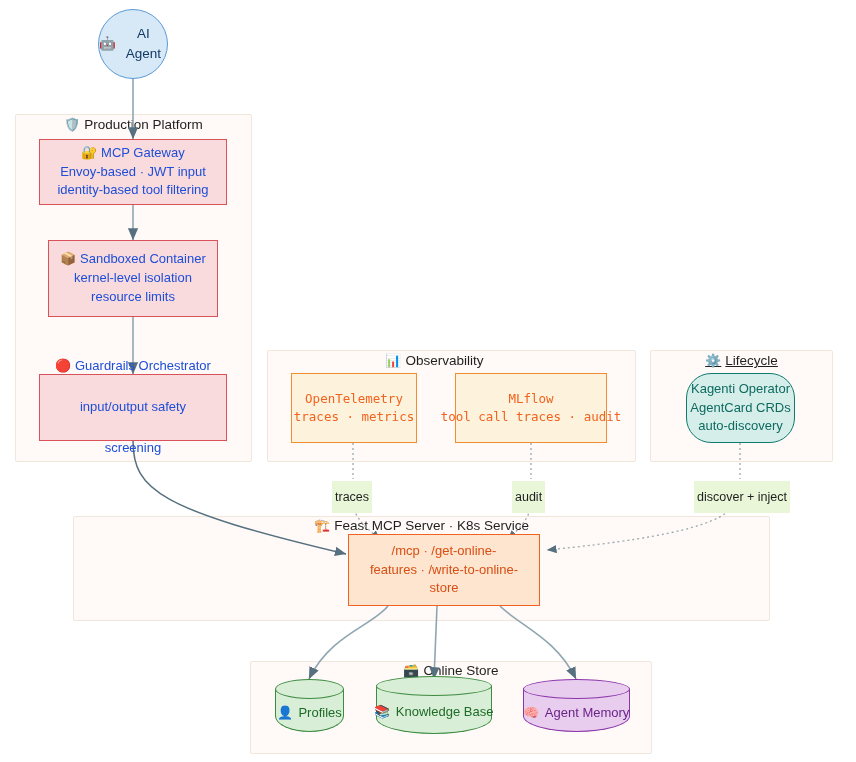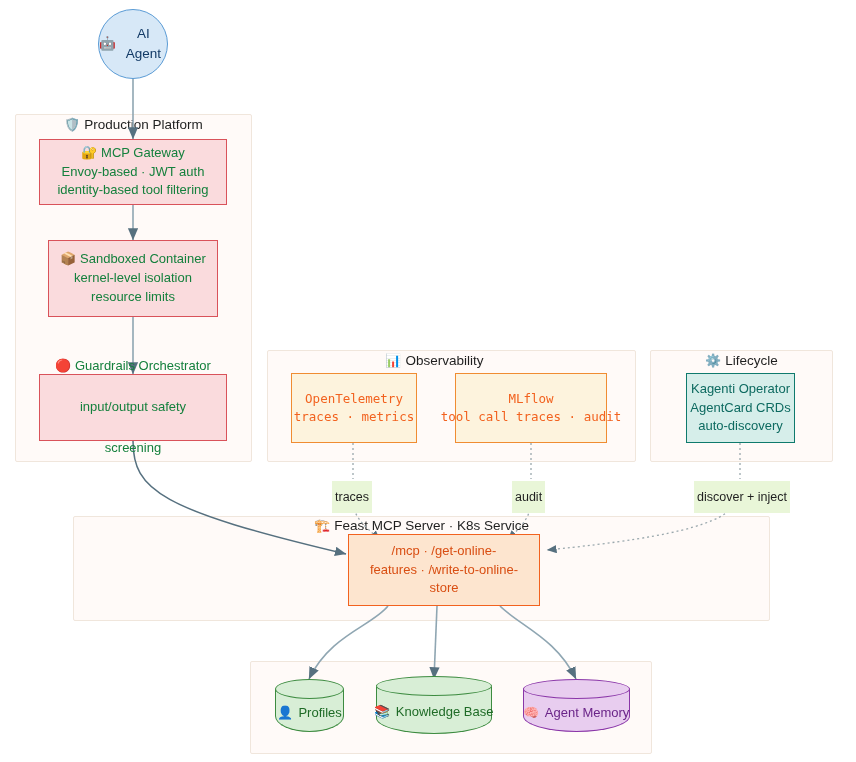--- a/index.html
+++ b/index.html
@@ -54,21 +54,21 @@
     justify-content: center;
     text-align: center;
     line-height: 1.45;
   }
   .node .ln { display: block; white-space: nowrap; }
 
   
   .node.sec {
     background: #fadbdd;
     border: 1px solid #d9525a;
-    color: #15803d;
+    color: #1d4ed8;
     font-size: 13px;
   }
   .node.sec .head { font-weight: normal; }
 
   
   .node.obs {
     background: #fdf3dd;
     border: 1px solid #f08c32;
     color: #f2621f;
     font-family: "DejaVu Sans Mono", "Liberation Mono", monospace;
@@ -167,30 +167,33 @@
   <div class="sg-title-wrap" style="left:15px; top:117px; width:237px;">
     <span class="emo">🛡️</span><span>Production Platform</span>
   </div>
 
   <div class="subgraph" style="left:267px; top:350px; width:369px; height:112px;"></div>
   <div class="sg-title-wrap" style="left:250px; top:353px; width:369px;">
     <span class="emo">📊</span><span>Observability</span>
   </div>
 
   <div class="subgraph" style="left:650px; top:350px; width:183px; height:112px;"></div>
-  <div class="sg-title-wrap" style="left:650px; top:353px; width:183px;">
+  <div class="sg-title-wrap" style="left:650px; top:353px; width:183px;text-decoration:underline;">
     <span class="emo">⚙️</span><span>Lifecycle</span>
   </div>
 
   <div class="subgraph" style="left:73px; top:516px; width:697px; height:105px;"></div>
   <div class="sg-title-wrap" style="left:73px; top:518px; width:697px;">
     <span class="emo">🏗️</span><span>Feast MCP Server · K8s Service</span>
   </div>
 
   <div class="subgraph" style="left:250px; top:661px; width:402px; height:93px;"></div>
+  <div class="sg-title-wrap" style="left:250px; top:663px; width:402px;">
+    <span class="emo">🗃️</span><span>Online Store</span>
+  </div>
 
   <svg class="edges" viewBox="0 0 856 762">
     <defs>
       <marker id="arrow" markerWidth="9" markerHeight="9" refX="7.4" refY="3.2" orient="auto" markerUnits="strokeWidth">
         <path d="M0,0 L7.6,3.2 L0,6.4 z" fill="#56707f"></path>
       </marker>
       <marker id="arrowdot" markerWidth="9" markerHeight="9" refX="7.4" refY="3.2" orient="auto" markerUnits="strokeWidth">
         <path d="M0,0 L7.6,3.2 L0,6.4 z" fill="#56707f"></path>
       </marker>
     </defs>
@@ -222,21 +225,21 @@
     <path d="M500,606 C520,626 556,638 576,679" stroke="#8fa6b2" stroke-width="1.6" fill="none" marker-end="url(#arrow)" marker-start="url(#arrow)"></path>
   </svg>
 
   <div class="node agent" style="left:98px; top:9px; width:70px; height:70px;">
     <span class="emo">🤖</span>
     <span>AI Agent</span>
   </div>
 
   <div class="node sec" style="left:39px; top:139px; width:188px; height:66px;">
     <span class="ln head"><span class="emo">🔐</span> <span>MCP Gateway</span></span>
-    <span class="ln">Envoy-based · JWT auth</span>
+    <span class="ln">Envoy-based · JWT input</span>
     <span class="ln">identity-based tool filtering</span>
   </div>
 
   <div class="node sec" style="left:48px; top:240px; width:170px; height:77px;">
     <span class="ln head"><span class="emo">📦</span> <span>Sandboxed Container</span></span>
     <span class="ln">kernel-level isolation</span>
     <span class="ln">resource limits</span>
   </div>
 
   <div class="node sec" style="left:39px; top:374px; width:188px; height:67px;gap:22px;">
@@ -248,21 +251,21 @@
   <div class="node obs" style="left:291px; top:373px; width:126px; height:70px;">
     <span class="ln">OpenTelemetry</span>
     <span class="ln">traces · metrics</span>
   </div>
 
   <div class="node obs" style="left:455px; top:373px; width:152px; height:70px;">
     <span class="ln">MLflow</span>
     <span class="ln">tool call traces · audit</span>
   </div>
 
-  <div class="node life" style="left:686px; top:373px; width:109px; height:70px;">
+  <div class="node life" style="left:686px; top:373px; width:109px; height:70px;border-radius:25px;">
     <span class="ln">Kagenti Operator</span>
     <span class="ln">AgentCard CRDs</span>
     <span class="ln">auto-discovery</span>
   </div>
 
   <div class="node feast" style="left:348px; top:534px; width:192px; height:72px;">
     <span class="ln">/mcp · /get-online-</span>
     <span class="ln">features · /write-to-online-</span>
     <span class="ln">store</span>
   </div>

